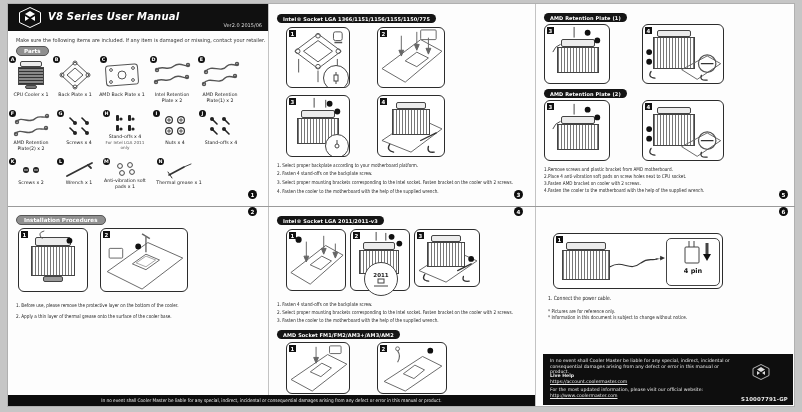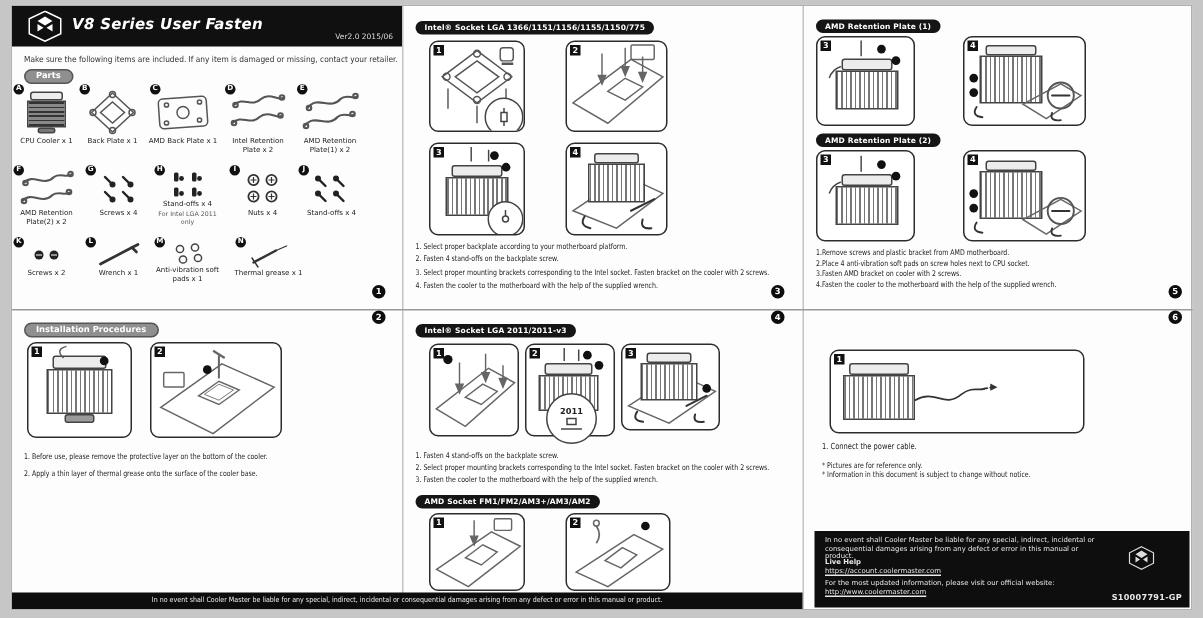--- a/index.html
+++ b/index.html
@@ -59,21 +59,21 @@
 
 <div class="abs hdrbar">
   <span class="abs" style="left:10px;top:3px">
     <svg width="24" height="21" viewBox="0 0 24 21">
       <polygon points="12,0.5 22.5,5.5 22.5,15.5 12,20.5 1.5,15.5 1.5,5.5" fill="none" stroke="#fff" stroke-width="1"></polygon>
       <polygon points="12,4 17,7 12,10 7,7" fill="#fff"></polygon>
       <polygon points="7,9 11,11.5 7,14" fill="#fff"></polygon>
       <polygon points="17,9 17,14 13,11.5" fill="#fff"></polygon>
     </svg>
   </span>
-  <span class="abs hdr-title">V8 Series User Fasten</span>
+  <span class="abs hdr-title">V8 Series User Manual</span>
   <span class="abs hdr-ver">Ver2.0 2015/06</span>
 </div>
 
 <div class="abs intro" style="left:16px;top:37px">Make sure the following items are included. If any item is damaged or missing, contact your retailer.</div>
 <span class="abs pill-gray" style="left:16px;top:46px">Parts</span>
 
 <div class="part" style="left:8px;top:58px">
   <span class="pbadge">A</span>
   <div class="picon" style="height:34px">
     <div style="position:relative;width:30px;height:30px">
@@ -594,20 +594,32 @@
   <div style="position:relative;width:100%;height:100%">
     <div class="ccap" style="left:12px;top:8px;width:40px;height:8px"></div>
     <div class="cblock" style="left:8px;top:16px;width:48px;height:30px"></div>
     <svg class="art" viewBox="0 0 170 56">
         <g fill="none" stroke="#333" stroke-width="1.2" stroke-linecap="round">
       <path d="M56,34 C70,26 76,40 88,30 C96,24 100,28 104,26"></path>
       <line x1="104" y1="26" x2="110" y2="25" stroke-dasharray="2 2"></line>
       <polygon points="113,25 108,22.5 108,27.5" fill="#333" stroke="none"></polygon>
     </g>
       </svg>
+    <div class="abs" style="left:112px;top:4px;width:52px;height:46px;border:1px solid #444;border-radius:5px;background:#fff">
+      <svg width="52" height="28" viewBox="0 0 52 28">
+          <g fill="none" stroke="#444" stroke-width="1">
+        <rect x="18" y="8" width="14" height="16" rx="1"></rect>
+        <line x1="22" y1="2" x2="22" y2="8"></line>
+            <line x1="27" y1="2" x2="27" y2="8"></line>
+        <line x1="40" y1="4" x2="40" y2="16" stroke-width="3"></line>
+        <polygon points="40,22 36,15 44,15" fill="#111" stroke="none"></polygon>
+      </g>
+        </svg>
+      <div class="fourpin" style="text-align:center">4 pin</div>
+    </div>
   </div>
 </div>
 
 <div class="abs line" style="left:548px;top:295px;font-size:5.6px">1. Connect the power cable.</div>
 <div class="abs line" style="left:548px;top:308px">* Pictures are for reference only.</div>
 <div class="abs line" style="left:548px;top:314px">* Information in this document is subject to change without notice.</div>
 
 <div class="abs infobox">
   <div class="abs ib-t" style="left:7px;top:4px;width:188px">In no event shall Cooler Master be liable for any special, indirect, incidental or consequential damages arising from any defect or error in this manual or product.</div>
   <div class="abs ib-t" style="left:7px;top:19px;font-weight:bold">Live Help</div>

